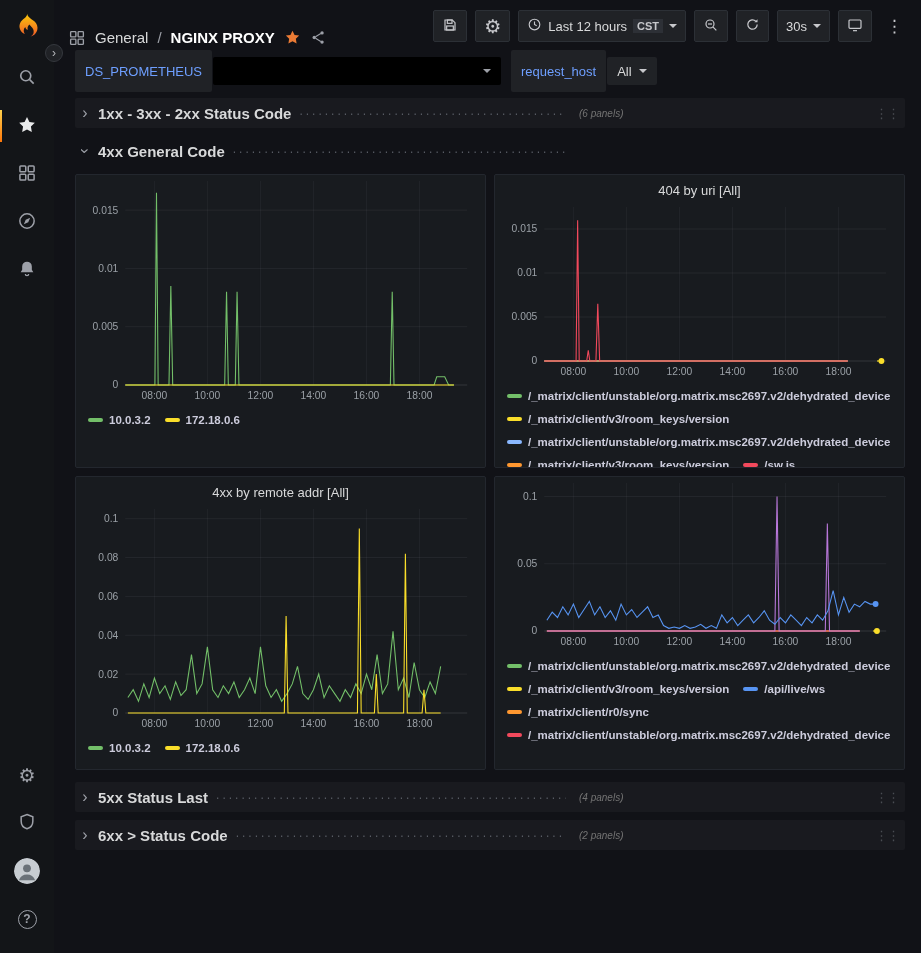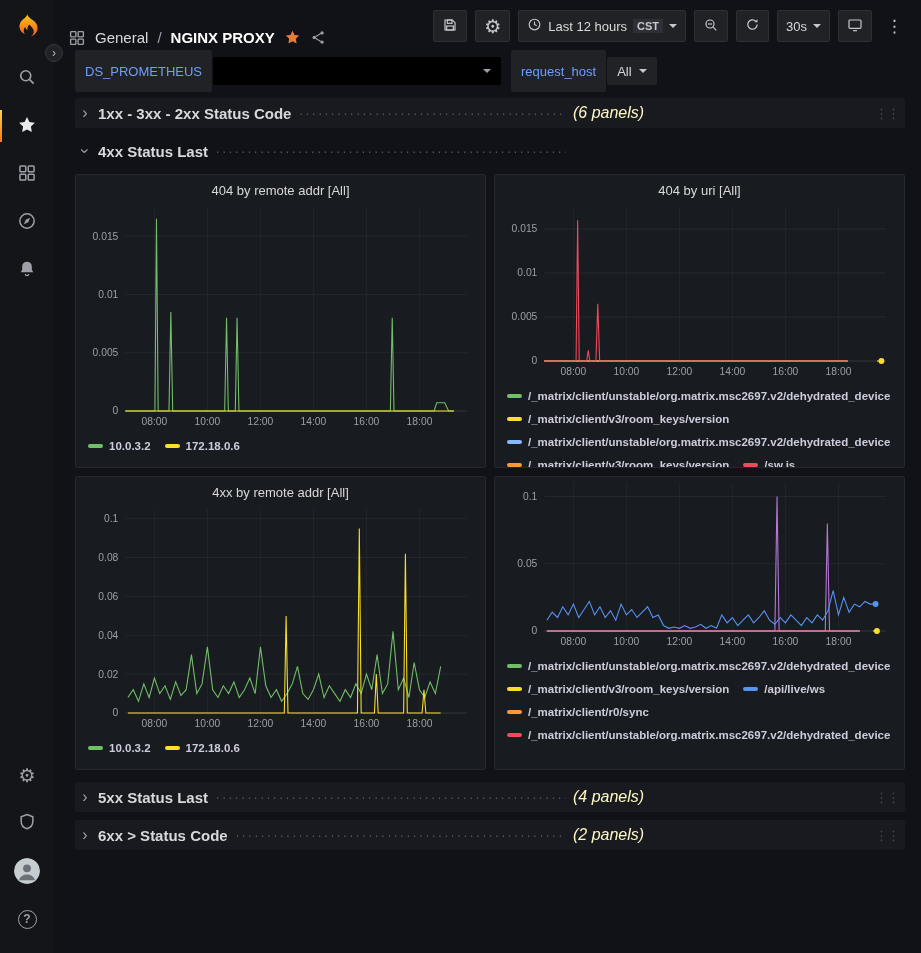--- a/index.html
+++ b/index.html
@@ -97,21 +97,21 @@
   }
   .row-header.collapsed { background:rgba(255,255,255,0.035); }
   .chev { font-size:16px; color:#9da0a8; width:12px; display:inline-block; text-align:center; line-height:1; }
   .chev.down { transform:rotate(90deg); }
   .row-left { width:468px; display:flex; align-items:center; overflow:hidden; gap:8px; }
   .row-title { font-size:15px; font-weight:700; color:#d8d9da; white-space:nowrap; }
   .row-dots {
     flex:1; overflow:hidden; white-space:nowrap; color:#5a5e66;
     font-size:12px; letter-spacing:3px; transform:translateY(-2px);
   }
-  .row-count { font-style:italic; font-size:16px; color:#fef9c3; white-space:nowrap; }
+  .row-count { font-style:italic; font-size:10px; color:#737373; margin-left:6px; white-space:nowrap; }
   .row-drag { margin-left:auto; color:#4a4d53; font-size:13px; letter-spacing:-1px; cursor:grab; }
 
   .panel-grid {
     display:grid; grid-template-columns:1fr 1fr; gap:8px; margin:2px 0 12px;
   }
   .panel {
     background:#181b1f; border:1px solid #23272e; border-radius:2px;
     height:294px; overflow:hidden; display:flex; flex-direction:column; padding:0 4px;
   }
   .panel-title {
@@ -328,29 +328,28 @@
           <span class="row-title">1xx - 3xx - 2xx Status Code</span>
           <span class="row-dots">....................................................................................................................................................................................................................................................................</span>
         </div>
         <span class="row-count">(6 panels)</span>
         <span class="row-drag">⋮⋮</span>
       </div>
 
       <div class="row-header">
         <span class="chev down">›</span>
         <div class="row-left">
-          <span class="row-title">4xx Status Last</span>
+          <span class="row-title">4xx General Code</span>
           <span class="row-dots">....................................................................................................................................................................................................................................................................</span>
         </div>
       </div>
 
       <div class="panel-grid">
 
         <div class="panel">
-          <div class="panel-title">404 by remote addr [All]</div>
           <div class="plot">
               <svg viewBox="0 0 404 228" preserveAspectRatio="none" style="width: 100%; height: 228px; display: block;">
                 <line x1="73.67441860465115" y1="6" x2="73.67441860465115" y2="210" stroke="rgba(204,204,220,0.06)" stroke-width="1"></line>
                 <text x="73.67441860465115" y="224" text-anchor="middle" fill="#9aa0a6" font-size="10.5">08:00</text>
                 <line x1="127.62790697674417" y1="6" x2="127.62790697674417" y2="210" stroke="rgba(204,204,220,0.06)" stroke-width="1"></line>
                 <text x="127.62790697674417" y="224" text-anchor="middle" fill="#9aa0a6" font-size="10.5">10:00</text>
                 <line x1="181.5813953488372" y1="6" x2="181.5813953488372" y2="210" stroke="rgba(204,204,220,0.06)" stroke-width="1"></line>
                 <text x="181.5813953488372" y="224" text-anchor="middle" fill="#9aa0a6" font-size="10.5">12:00</text>
                 <line x1="235.53488372093022" y1="6" x2="235.53488372093022" y2="210" stroke="rgba(204,204,220,0.06)" stroke-width="1"></line>
                 <text x="235.53488372093022" y="224" text-anchor="middle" fill="#9aa0a6" font-size="10.5">14:00</text>

